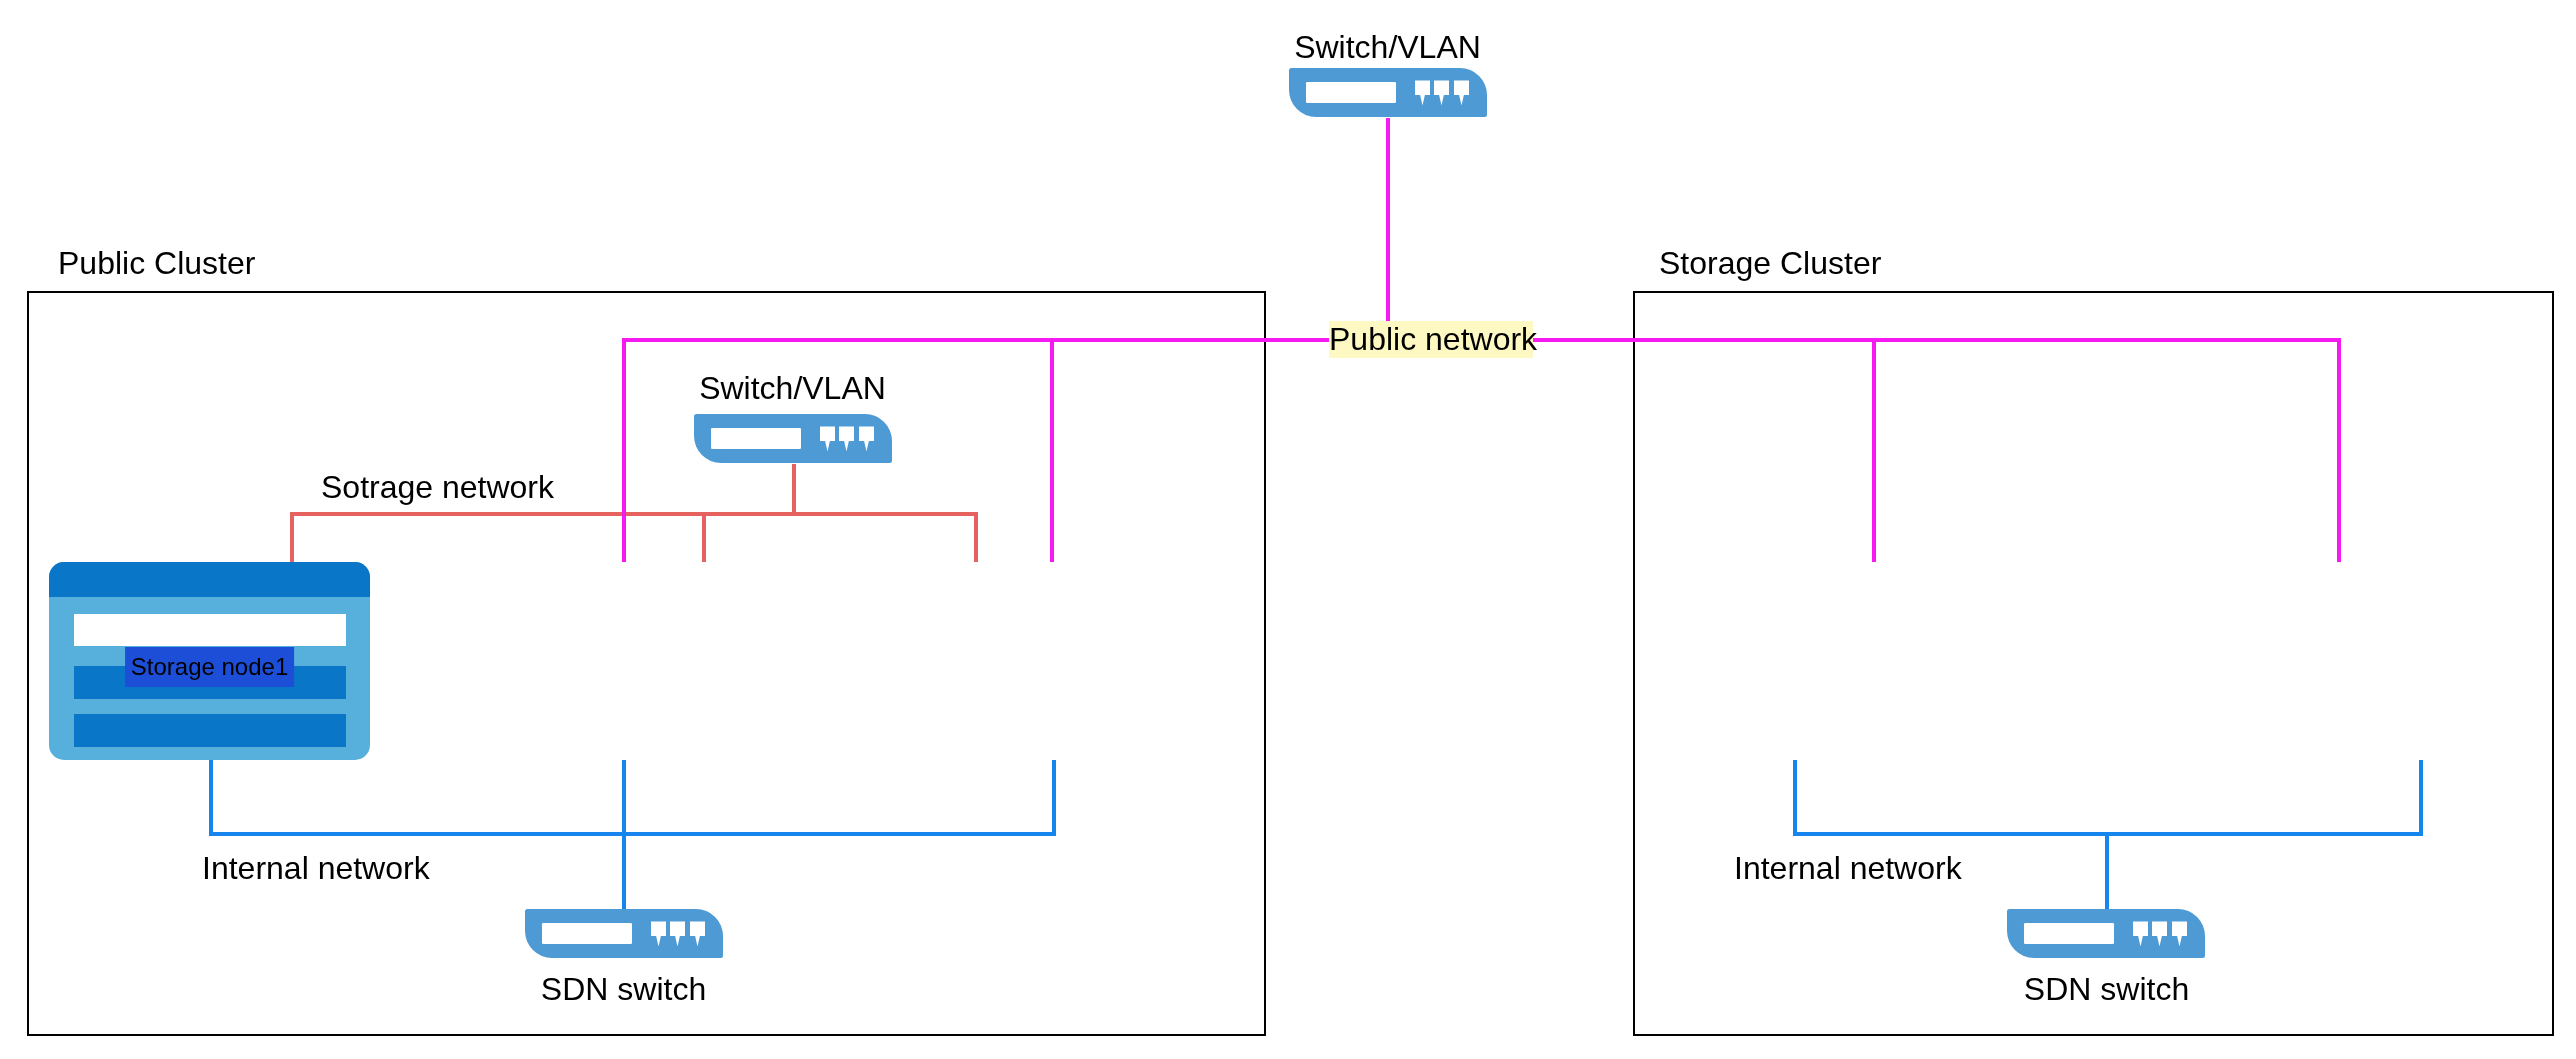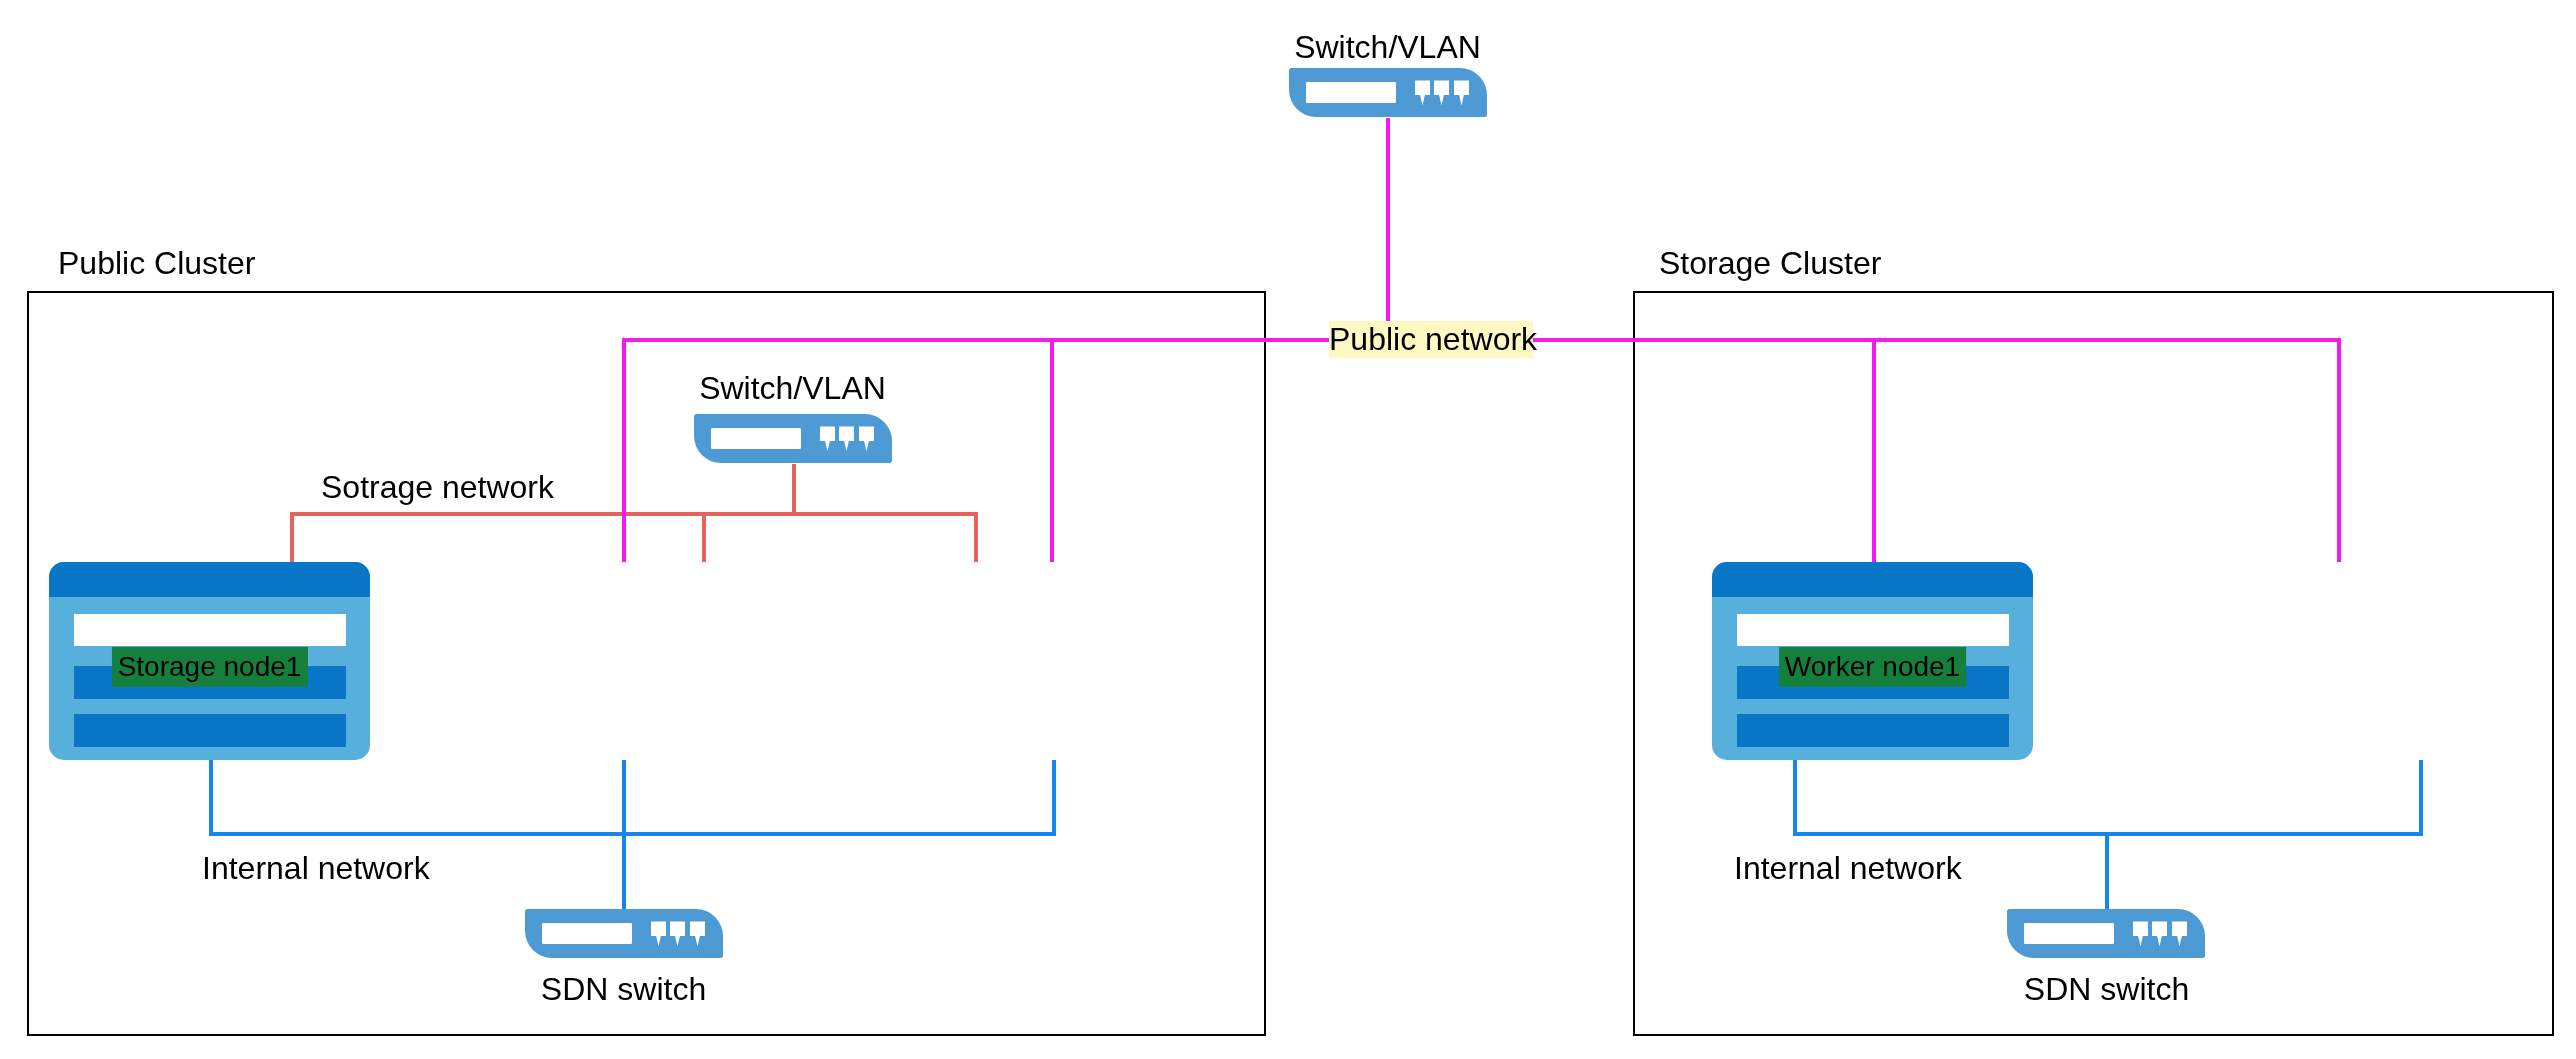--- a/index.html
+++ b/index.html
@@ -49,22 +49,22 @@
   
   .node{position:absolute;width:321px;height:198px;background:var(--c-node-body);
         border-radius:15px;}
   .node .header{position:absolute;left:0;top:0;width:100%;height:35px;
         background:var(--c-node-dark);border-radius:15px 15px 0 0;}
   .node .bar{position:absolute;left:25px;width:272px;height:33px;}
   .node .bar-white{top:52px;height:32px;background:#ffffff;}
   .node .bar1{top:104px;background:var(--c-node-dark);}
   .node .bar2{top:152px;background:var(--c-node-dark);}
   .node .nlabel{position:absolute;left:50%;top:85px;transform:translateX(-50%);
-        background:#15803d;height:40px;line-height:40px;padding:0 6.2px;
-        font-size:28px;text-align:center;white-space:nowrap;}
+        background:#1d4ed8;height:40px;line-height:40px;padding:0 6.2px;
+        font-size:24px;text-align:center;white-space:nowrap;}
   #node-s1{left:49px;top:562px;}
   #node-s2{left:462px;top:562px;}
   #node-s3{left:891px;top:562px;}
   #node-w1{left:1712px;top:562px;}
   #node-w2{left:2178px;top:562px;}
 </style>
 </head>
 <body>
 
 <div class="stage">
@@ -120,27 +120,20 @@
     <div class="port p3"></div>
   </div>
 
   <div class="node" id="node-s1">
     <div class="header"></div>
     <div class="bar bar-white"></div>
     <div class="bar bar1"></div>
     <div class="bar bar2"></div>
     <div class="nlabel">Storage node1</div>
   </div>
-  <div class="node" id="node-w1">
-    <div class="header"></div>
-    <div class="bar bar-white"></div>
-    <div class="bar bar1"></div>
-    <div class="bar bar2"></div>
-    <div class="nlabel">Worker node1</div>
-  </div>
 
   <div class="lbl" id="storage-title">Public Cluster</div>
   <div class="lbl" id="business-title">Storage Cluster</div>
   <div class="lbl center" id="lbl-top-switch">Switch/VLAN</div>
   <div class="lbl center" id="lbl-inner-switch">Switch/VLAN</div>
   <div class="lbl center" id="lbl-cluster-net">Sotrage network</div>
   <div class="lbl" id="lbl-public">Public network</div>
   <div class="lbl" id="lbl-internal-left">Internal network</div>
   <div class="lbl" id="lbl-internal-right">Internal network</div>
   <div class="lbl center" id="lbl-sdn-left">SDN switch</div>

